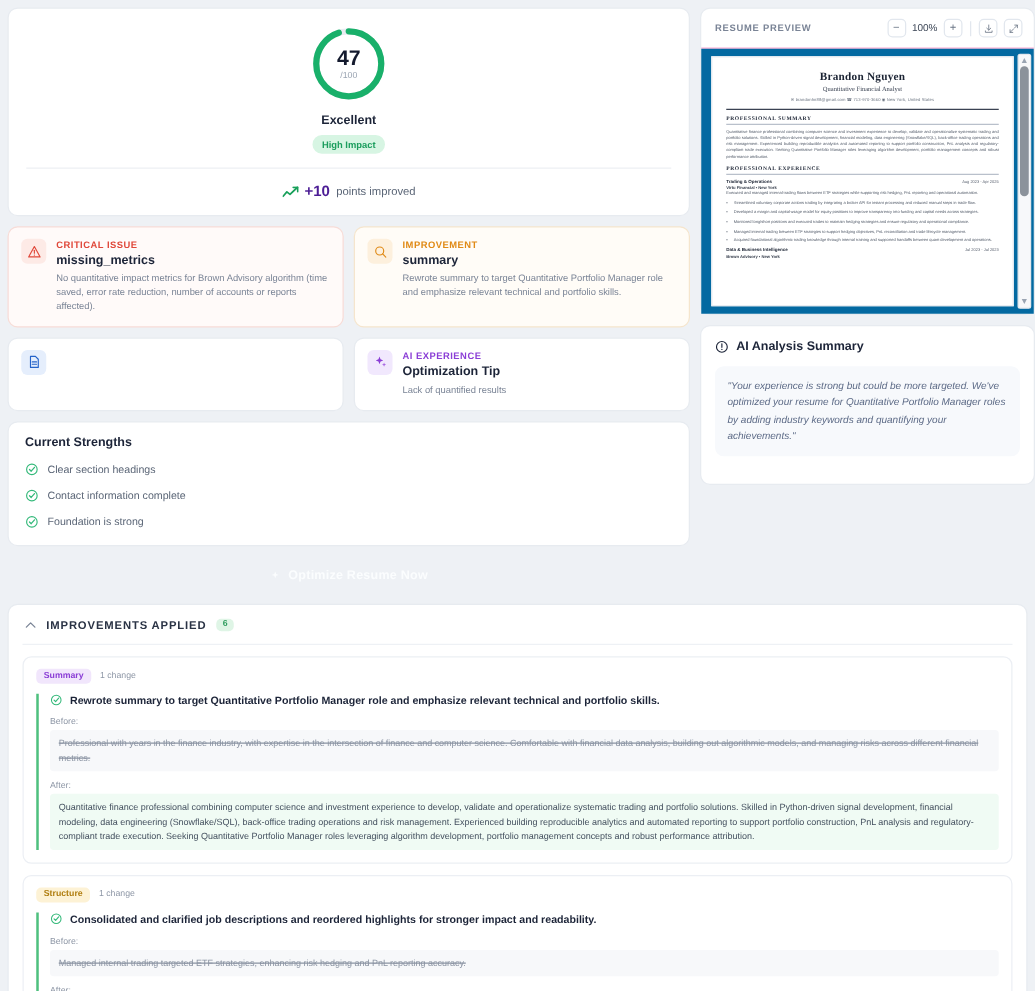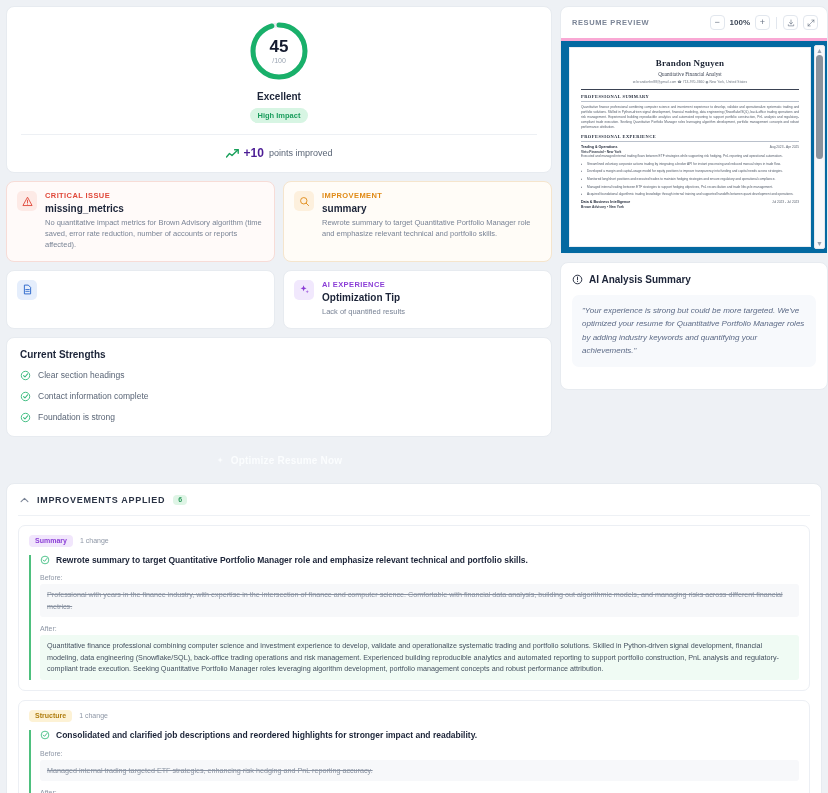--- a/index.html
+++ b/index.html
@@ -75,32 +75,32 @@
 
   .ghost-cta {
     margin-top: 10px; height: 28px; display:flex; align-items:center;
     justify-content:center; gap:5px;
     color:#fbfdfe; font-size:10px; font-weight:700; letter-spacing:.2px;
   }
 
   
   .preview-head {
     display:flex; align-items:center; justify-content:space-between;
-    padding: 8px 9px 8px 11px; border-bottom:3px solid #f9a8d4;
+    padding: 8px 9px 8px 11px; border-bottom:1px solid #f9a8d4;
   }
   .preview-title {
     font-size:7.5px; font-weight:800; letter-spacing:.6px; color:#7a8496;
   }
   .zoom-tools { display:flex; align-items:center; gap:5px; }
   .zbtn {
     width:15px; height:15px; border:1px solid #e2e7ee; border-radius:4px;
     background:#fff; display:flex; align-items:center; justify-content:center;
     color:#6b7686; font-size:9px; line-height:1;
   }
-  .zoom-val { font-size:8px; font-weight:700; color:#3d4757; }
+  .zoom-val { font-size:8px; font-weight:400; color:#3d4757; }
   .zsep { width:1px; height:12px; background:#e2e7ee; margin:0 1px; }
 
   .preview-body {
     position:relative; height: 212px; background:#0369a1;
     padding: 6px 16px 6px 8px; overflow:hidden;
   }
   .doc {
     background:#fff; border:1px solid #e9edf2; height:100%; width:100%;
     padding: 10px 11px; overflow:hidden;
   }
@@ -205,21 +205,21 @@
     <div class="col-left">
 
       <div class="card score-card">
         <div class="ring-wrap">
           <div class="ring">
             <svg width="62" height="62" viewBox="0 0 62 62">
               <circle cx="31" cy="31" r="26" fill="none" stroke="#e8ecf1" stroke-width="5"></circle>
               <circle cx="31" cy="31" r="26" fill="none" stroke="#19b06a" stroke-width="5" stroke-linecap="round" stroke-dasharray="155 163.4"></circle>
             </svg>
             <div class="ring-inner">
-              <div class="ring-score">45</div>
+              <div class="ring-score">47</div>
               <div class="ring-max">/100</div>
             </div>
           </div>
           <div class="score-label">Excellent</div>
           <div class="impact-badge">High Impact</div>
         </div>
         <div class="score-div"></div>
         <div class="improved-row">
           <span class="improved-arrow">
             <svg width="13" height="9" viewBox="0 0 13 9">

